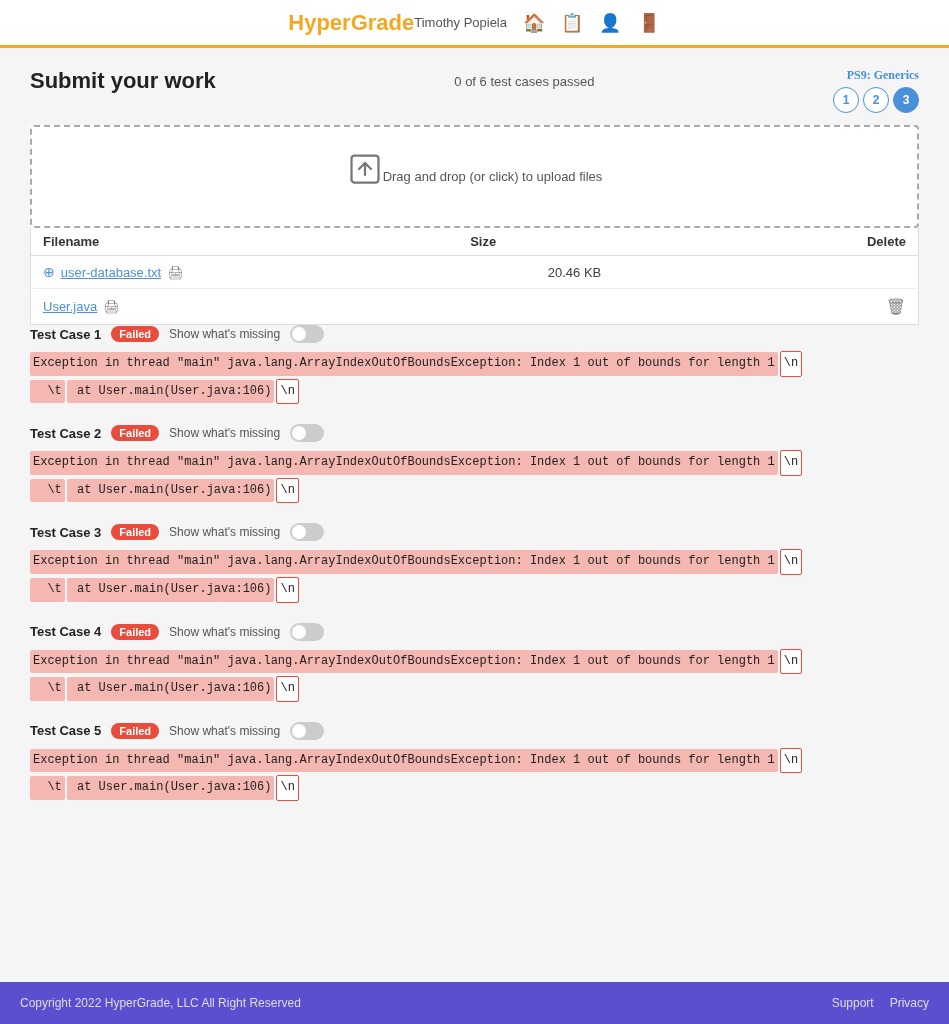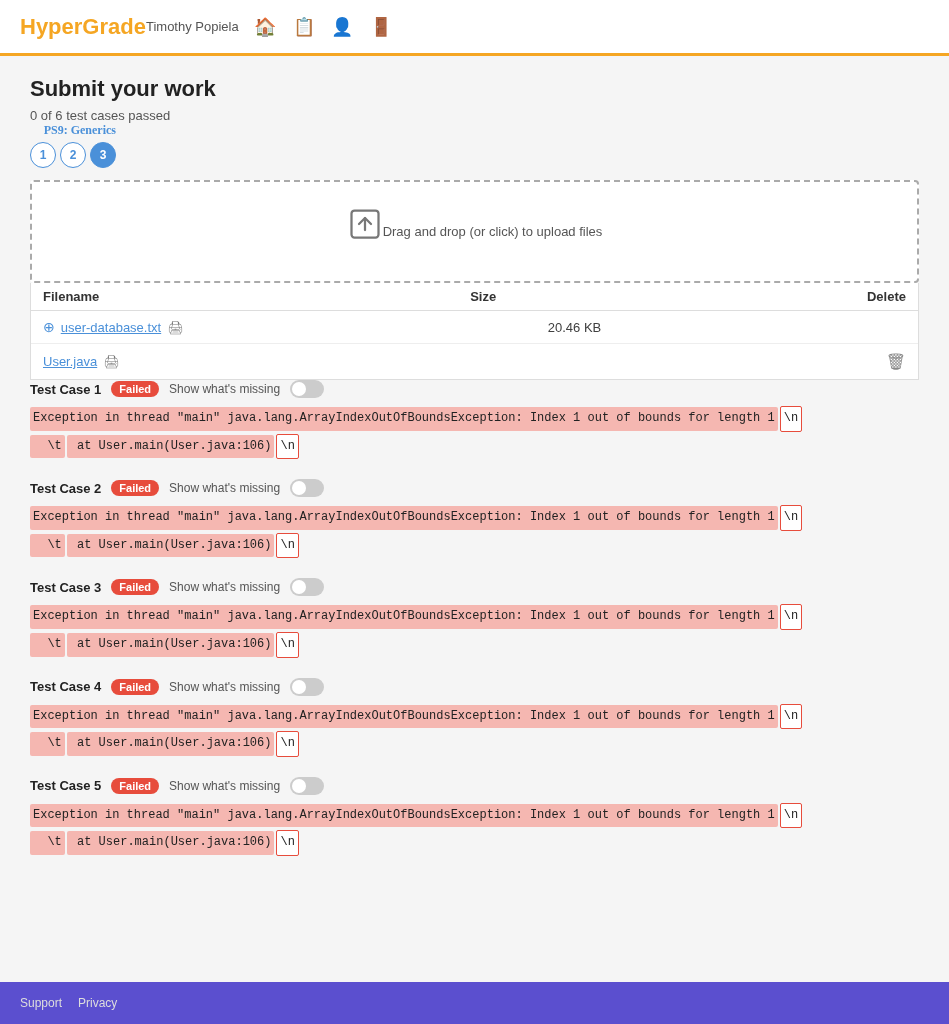--- a/index.html
+++ b/index.html
@@ -4,23 +4,23 @@
   <style>
     * { box-sizing: border-box; margin: 0; padding: 0; }
     body { font-family: Arial, sans-serif; background: #f5f5f5; min-height: 1024px; display: flex; flex-direction: column; }
 
     
     .header {
       background: #fff;
       border-bottom: 3px solid #f5a623;
       display: flex;
       align-items: center;
-      justify-content: flex-start;
+      justify-content: center;
       padding: 0 20px;
-      height: 56px;
+      height: 48px;
       position: sticky;
       top: 0;
       z-index: 100;
     }
     .logo {
       font-size: 22px;
       font-weight: bold;
       color: #222;
     }
     .logo span { color: #f5a623; }
@@ -45,21 +45,20 @@
       padding: 20px 30px;
       background: #f5f5f5;
     }
 
     
     .top-bar {
       display: flex;
       align-items: flex-start;
       justify-content: space-between;
       margin-bottom: 12px;
-      flex-direction: column;
     }
     .page-title {
       font-size: 22px;
       font-weight: bold;
       color: #222;
     }
     .test-cases-passed {
       font-size: 13px;
       color: #555;
       margin-top: 6px;
@@ -463,17 +462,18 @@
           <span class="err-chunk">&nbsp;at User.main(User.java:106)</span>
             <span class="err-chunk-outline">\n</span>
         </div>
       </div>
     </div>
 
   </div>
 </div>
 
 <footer class="footer">
+  <span>Copyright 2022 HyperGrade, LLC   All Right Reserved</span>
   <div class="footer-links">
     <a class="footer-link">Support</a>
     <a class="footer-link">Privacy</a>
   </div>
 </footer>
 
 </body></html>

